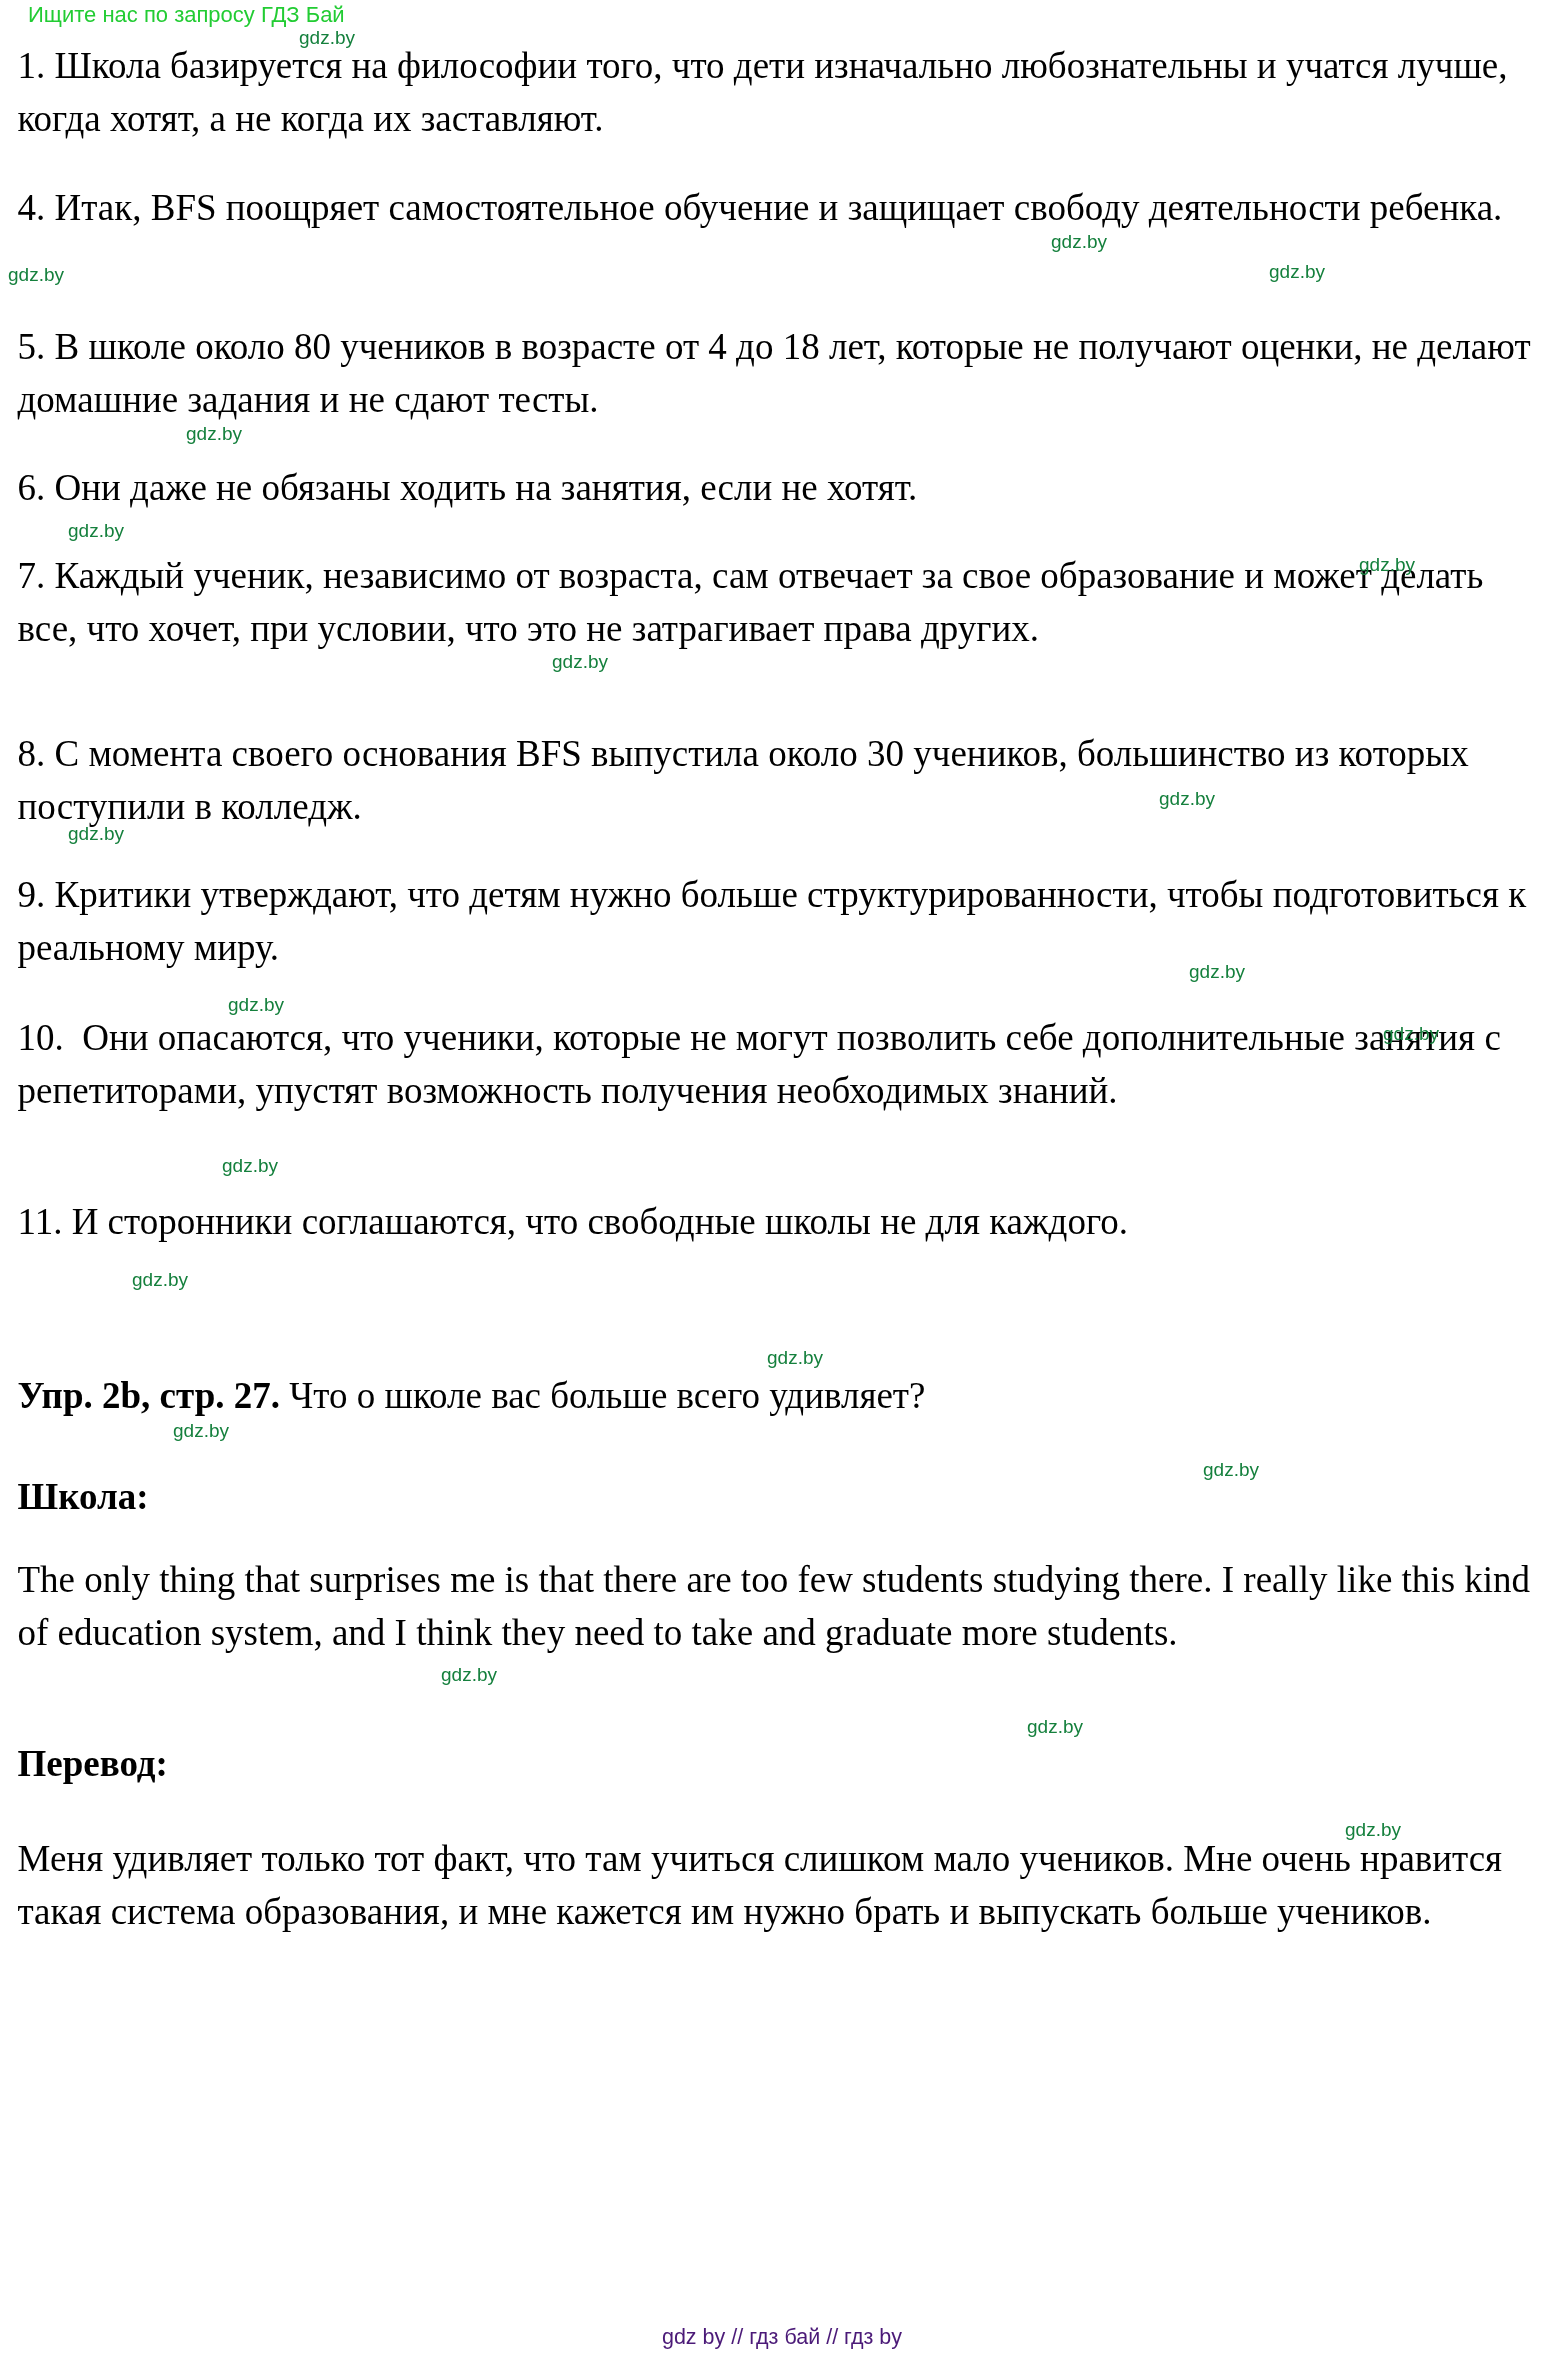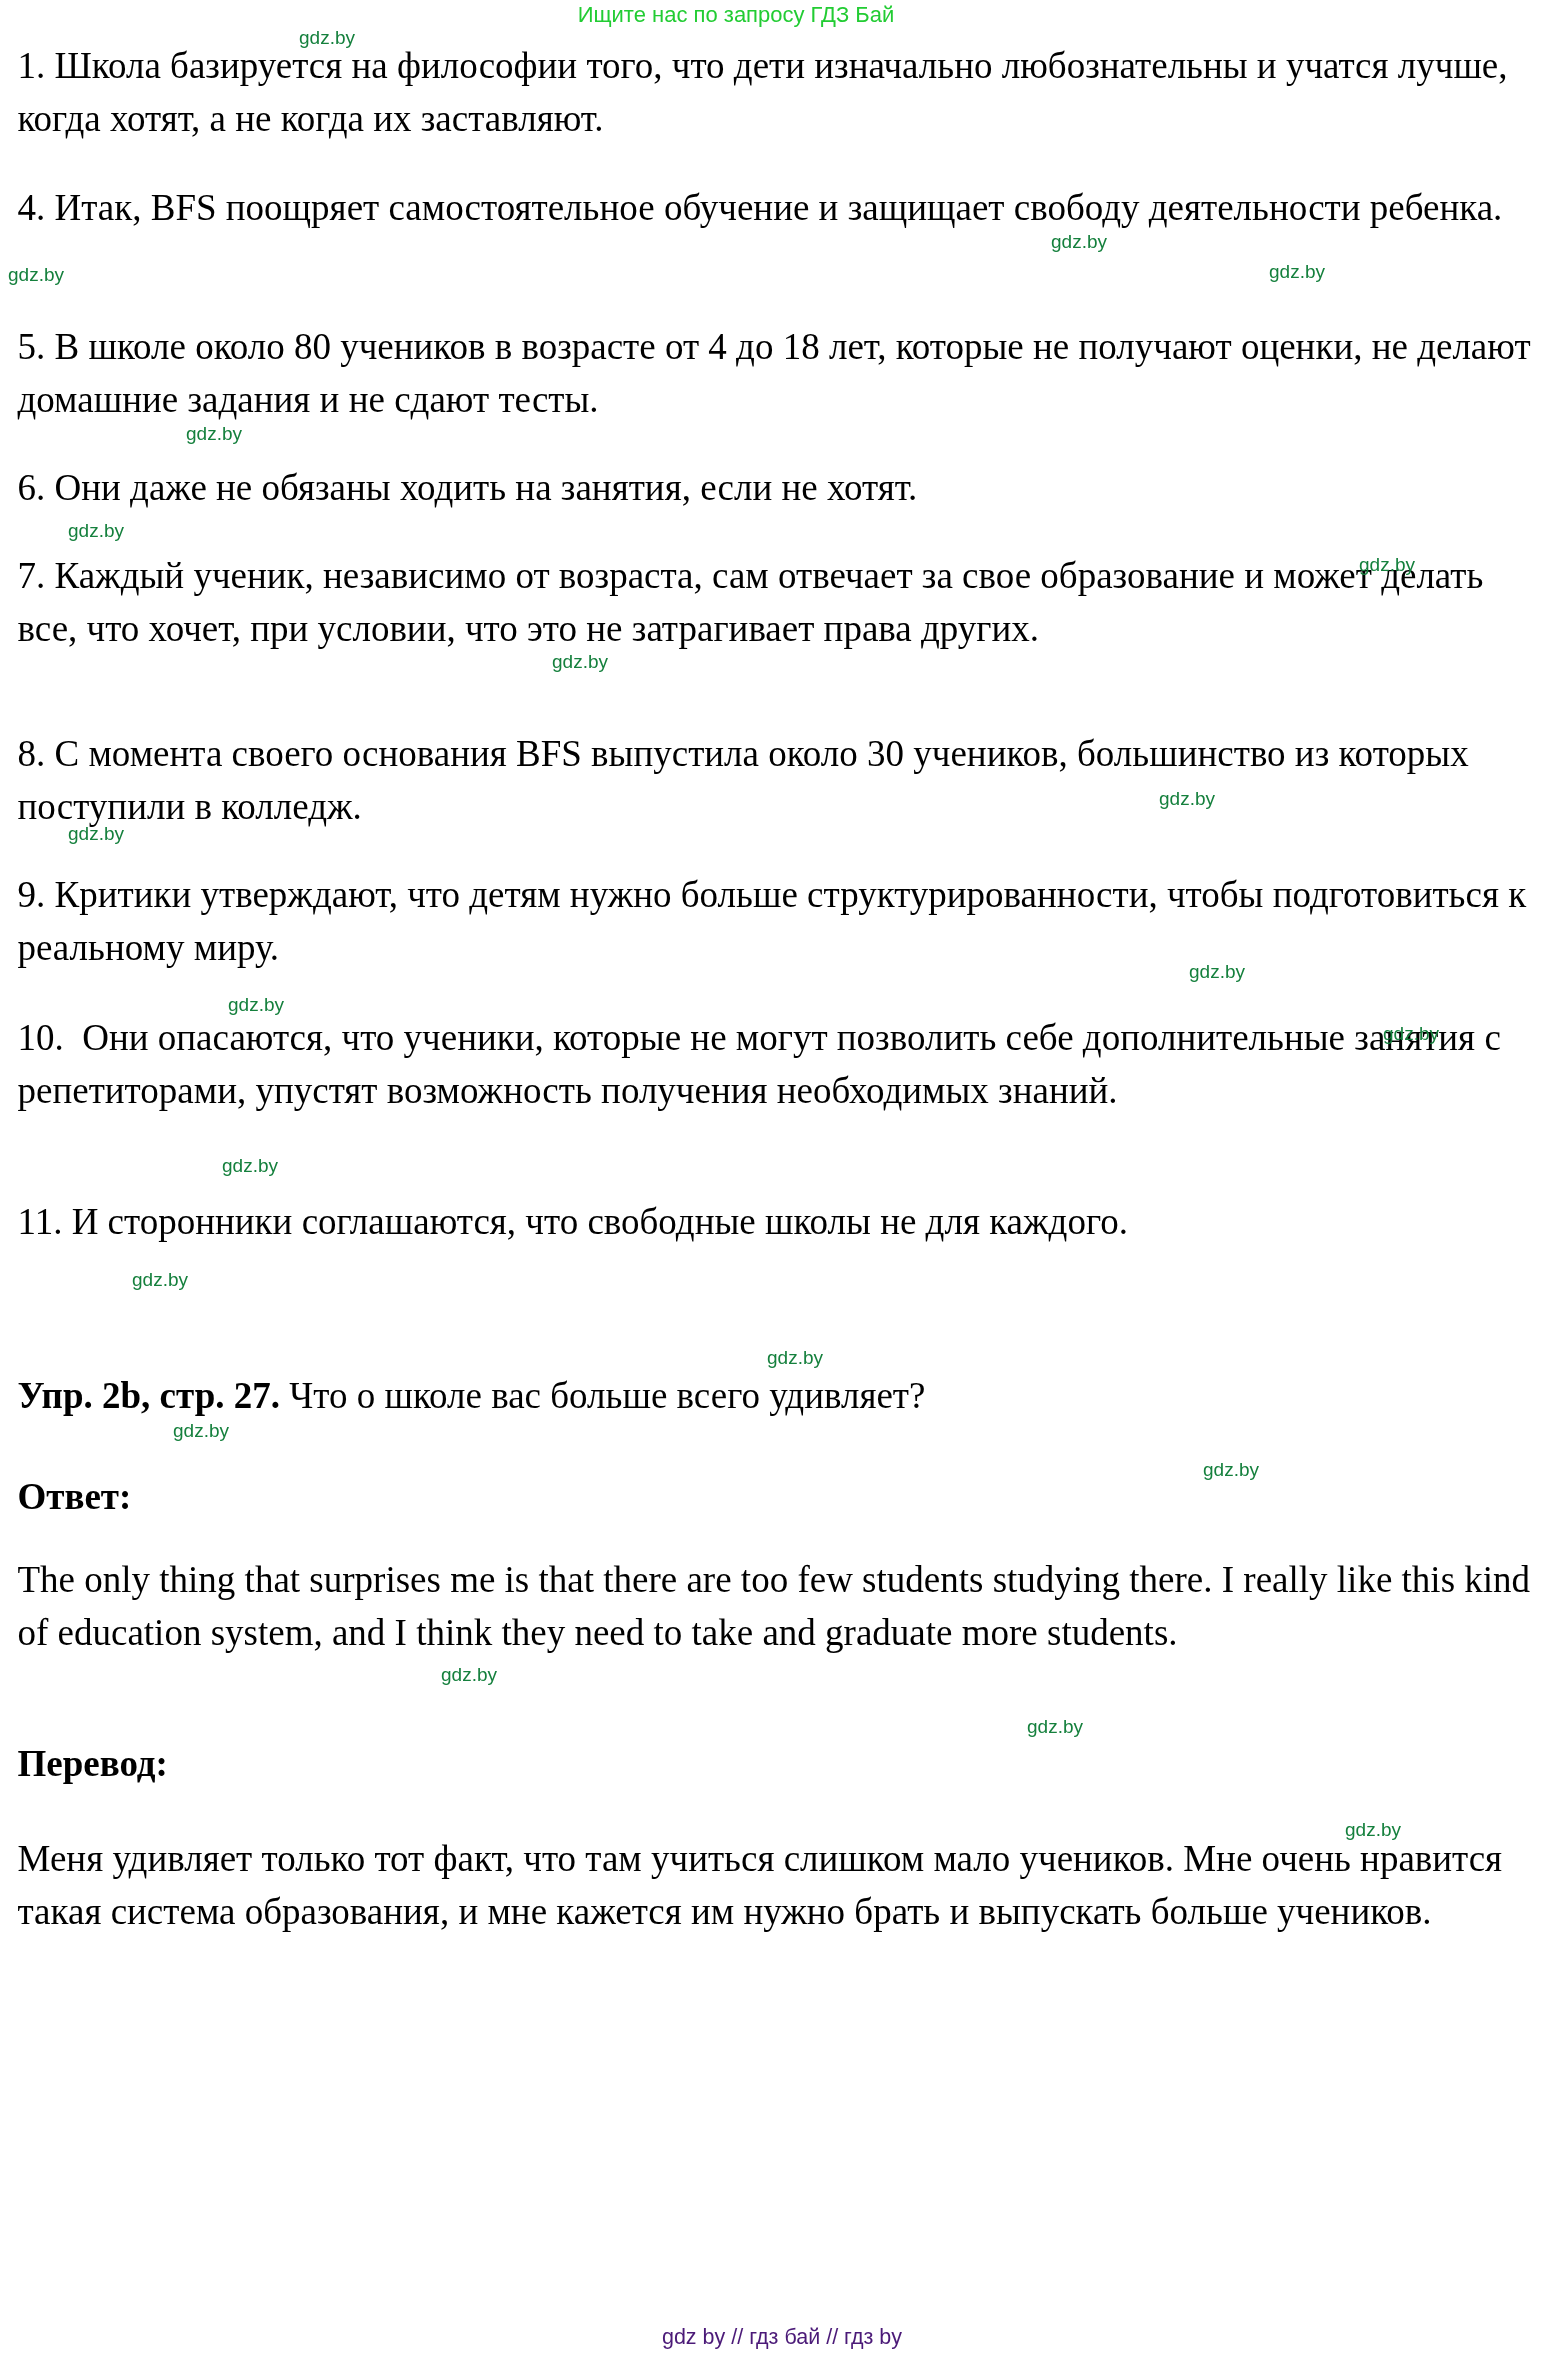--- a/index.html
+++ b/index.html
@@ -18,27 +18,28 @@
     background: #ffffff;
     overflow: hidden;
   }
 
   
   .promo {
     position: absolute;
     top: 1.6px;
     left: 0;
     width: 1472px;
-    text-align: center;
+    text-align: left;
     font-family: "Liberation Sans", "DejaVu Sans", sans-serif;
     font-size: 22px;
     font-weight: 400;
     color: #22cc33;
     letter-spacing: 0px;
     white-space: nowrap;
+    padding-left: 28px;
   }
 
   .para {
     position: absolute;
     left: 0;
     width: 1519px;
     font-size: 37px;
     line-height: 53px;
     font-family: "Liberation Serif", "DejaVu Serif", serif;
     color: #000000;
@@ -100,21 +101,21 @@
   <div class="para" style="top: 727px; left: 17.5px;">8. С момента своего основания BFS выпустила около 30 учеников, большинство из которых поступили в колледж.</div>
 
   <div class="para" style="top: 868px; left: 17.5px;">9. Критики утверждают, что детям нужно больше структурированности, чтобы подготовиться к реальному миру.</div>
 
   <div class="para" style="top: 1011px; left: 17.5px;">10.  Они опасаются, что ученики, которые не могут позволить себе дополнительные занятия с репетиторами, упустят возможность получения необходимых знаний.</div>
 
   <div class="para" style="top: 1195px; left: 17.5px;">11. И сторонники соглашаются, что свободные школы не для каждого.</div>
 
   <div class="para" style="top: 1369px; left: 17.5px;"><b>Упр. 2b, стр. 27.</b><span> Что о школе вас больше всего удивляет?</span></div>
 
-  <div class="heading" style="top: 1470px; left: 17.5px;">Ответ:</div>
+  <div class="heading" style="top: 1470px; left: 17.5px;">Школа:</div>
 
   <div class="para" style="top: 1553px; left: 17.5px;">The only thing that surprises me is that there are too few students studying there. I really like this kind of education system, and I think they need to take and graduate more students.</div>
 
   <div class="heading" style="top: 1737px; left: 17.5px;">Перевод:</div>
 
   <div class="para" style="top: 1832px; left: 17.5px;">Меня удивляет только тот факт, что там учиться слишком мало учеников. Мне очень нравится такая система образования, и мне кажется им нужно брать и выпускать больше учеников.</div>
 
   <div class="footer">gdz by  //  гдз бай  //  гдз by</div>
 
   <div id="watermark-layer" style="position:absolute;left:0;top:0;width:1564px;height:2366px;">

